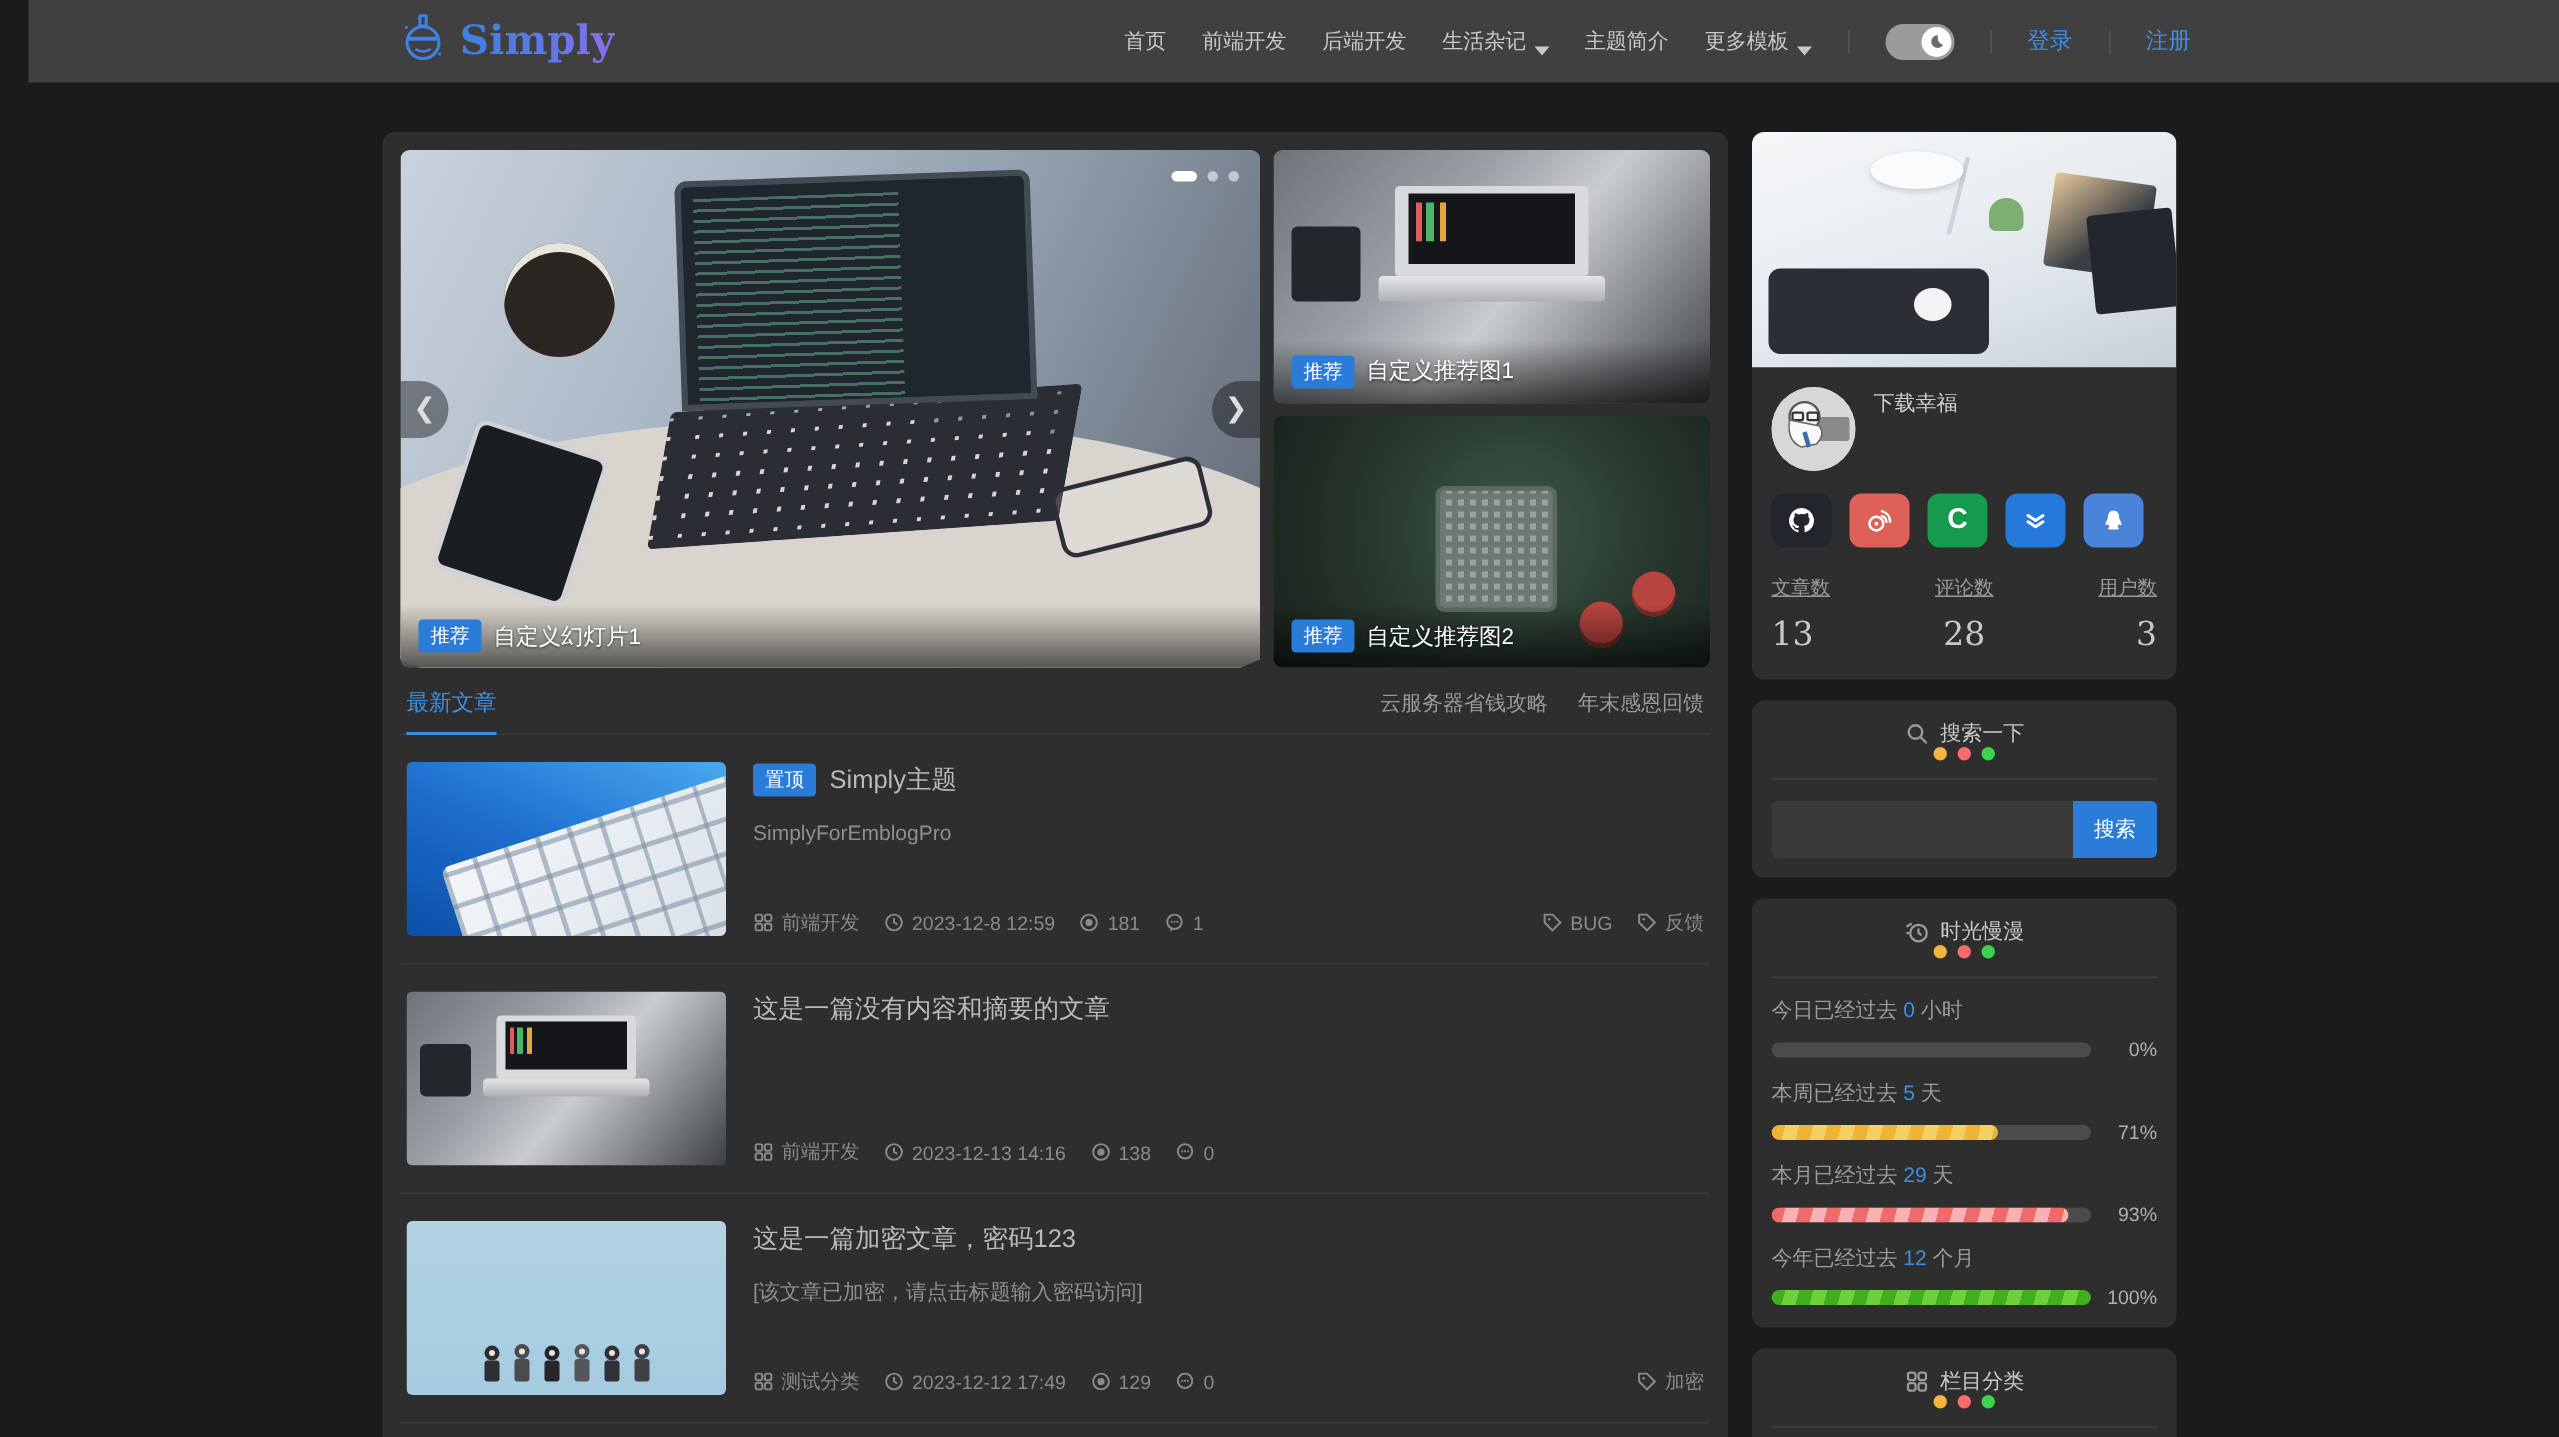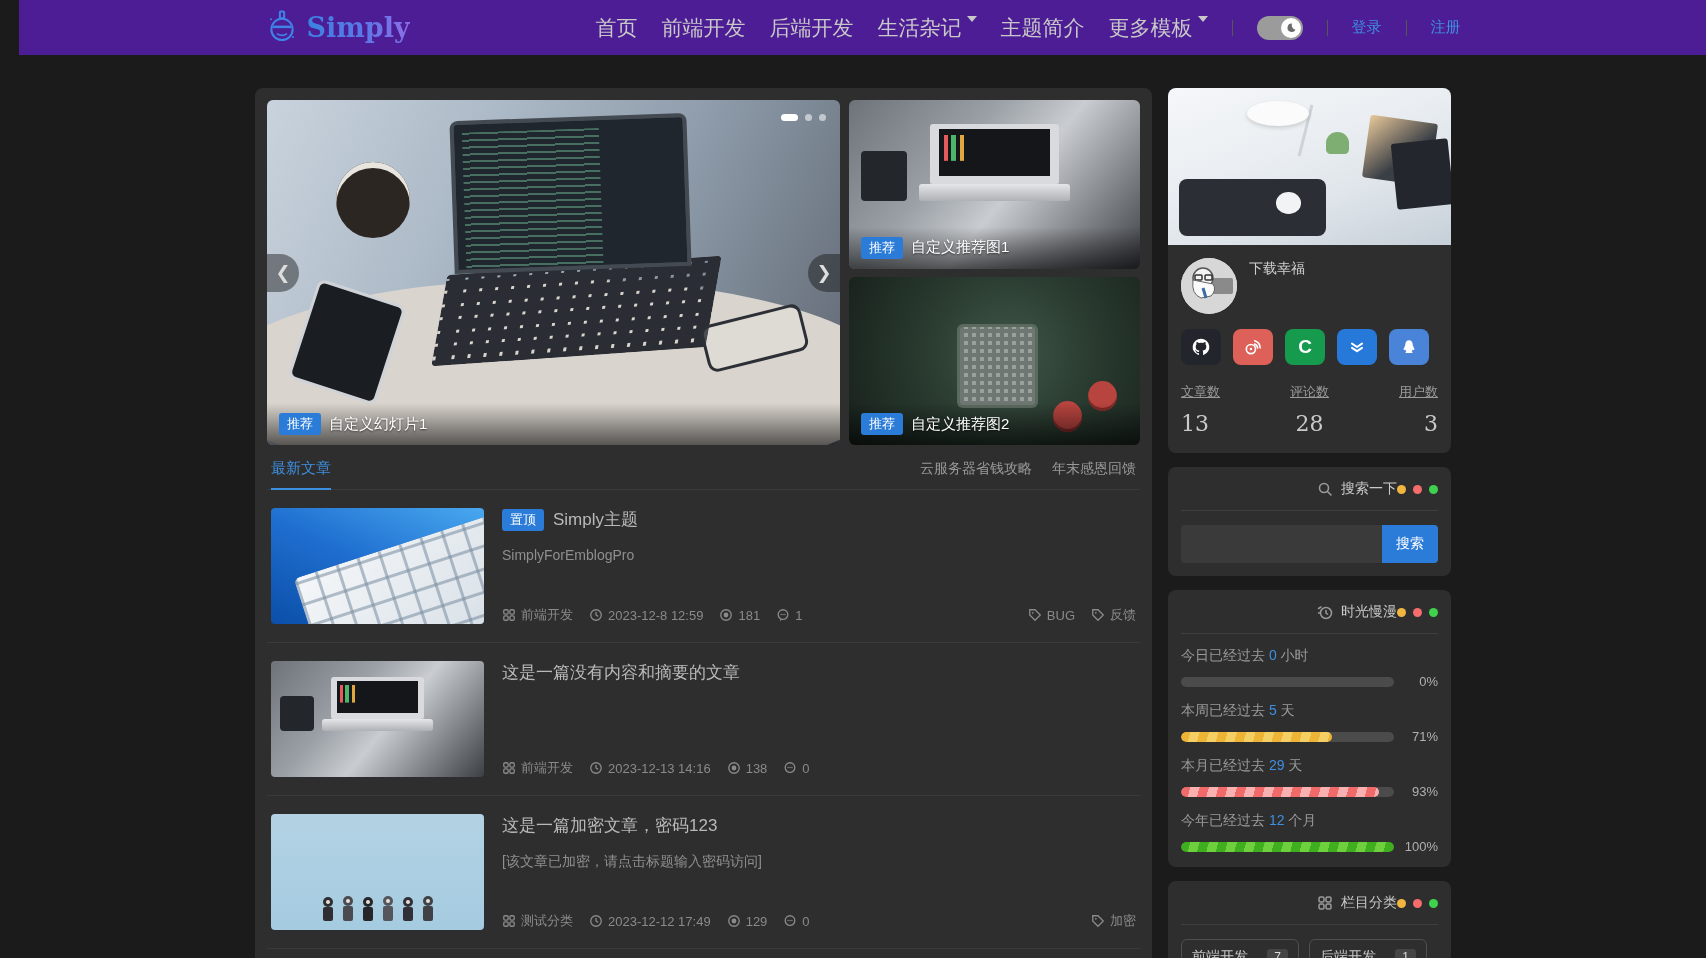--- a/index.html
+++ b/index.html
@@ -1,28 +1,28 @@
 <!DOCTYPE html>
 <html><head>
 <meta charset="utf-8">
 <style>
   * { margin:0; padding:0; box-sizing:border-box; }
   html,body { width:1706px; height:958px; overflow:hidden; background:#1b1b1b;
     font-family:"Liberation Sans","DejaVu Sans",sans-serif; }
   .container { width:1196px; margin:0 auto; }
 
   
-  .navbar { height:55px; background:#4c1d95;margin-left:19px; }
+  .navbar { height:55px; background:#404040;margin-left:19px; }
   .navbar .container { height:55px; display:flex; align-items:center; justify-content:space-between; }
   .logo { display:flex; align-items:center; gap:8px; cursor:pointer; }
   .logo-text { font-family:"DejaVu Serif","Liberation Serif",serif; font-weight:bold; font-size:27px;
     background:linear-gradient(90deg,#3b82e0 0%,#5b78e8 55%,#8b6fe8 100%);
     -webkit-background-clip:text; background-clip:text; color:transparent; }
   .nav-right { display:flex; align-items:center; gap:24px; }
-  .nav-item { color:#c8c8c8; font-size:21px; cursor:pointer; display:flex; align-items:flex-start; gap:5px; }
+  .nav-item { color:#c8c8c8; font-size:14px; cursor:pointer; display:flex; align-items:flex-end; gap:5px; }
   .caret { width:0; height:0; border-left:5px solid transparent; border-right:5px solid transparent;
     border-top:6px solid #c8c8c8; margin-top:2px; }
   .nav-divider { width:1px; height:16px; background:#565656; }
   .toggle { width:46px; height:24px; background:#9b9b9b; border-radius:12px; position:relative; cursor:pointer; }
   .toggle-knob { position:absolute; right:2px; top:2px; width:20px; height:20px; background:#fdfdfd;
     border-radius:50%; display:flex; align-items:center; justify-content:center; }
   .auth-link { color:#3d8fe0; font-size:15px; cursor:pointer; }
 
   
   .main { display:flex; gap:16px; margin-top:33px; }
@@ -140,21 +140,21 @@
   .s-icon { width:40px; height:36px; border-radius:8px; display:flex; align-items:center; justify-content:center;
     cursor:pointer; color:#fff; }
   .stats-row { display:flex; justify-content:space-between; margin-top:18px; padding-bottom:4px; }
   .stat { display:flex; flex-direction:column; gap:10px; }
   .stat:nth-child(2) { text-align:center; }
   .stat:nth-child(3) { text-align:right; }
   .stat-label { color:#9a9a9a; font-size:13px;text-decoration:underline; }
   .stat-value { color:#c9c9c9; font-size:22px; font-family:"DejaVu Serif","Liberation Serif",serif; }
 
   .widget { padding:13px; }
-  .w-header { display:flex; align-items:center; justify-content:flex-end; }
+  .w-header { display:flex; align-items:center; justify-content:center;flex-direction:column; }
   .w-title { display:flex; align-items:center; gap:8px; color:#c9c9c9; font-size:14px; }
   .w-title svg { width:16px; height:16px; }
   .dots { display:flex; gap:7px; }
   .dot { width:9px; height:9px; border-radius:50%; }
   .dot.y { background:#f0b63f; } .dot.r { background:#f56c6c; } .dot.g { background:#3ed14e; }
   .w-divider { height:1px; background:#3f3f3f; margin:12px 0 0; }
 
   .search-row { display:flex; margin-top:14px; height:38px; }
   .search-input { flex:1; background:#3a3a3a; border:none; outline:none; border-radius:4px 0 0 4px;
     color:#ccc; padding:0 10px; font-size:14px; }

